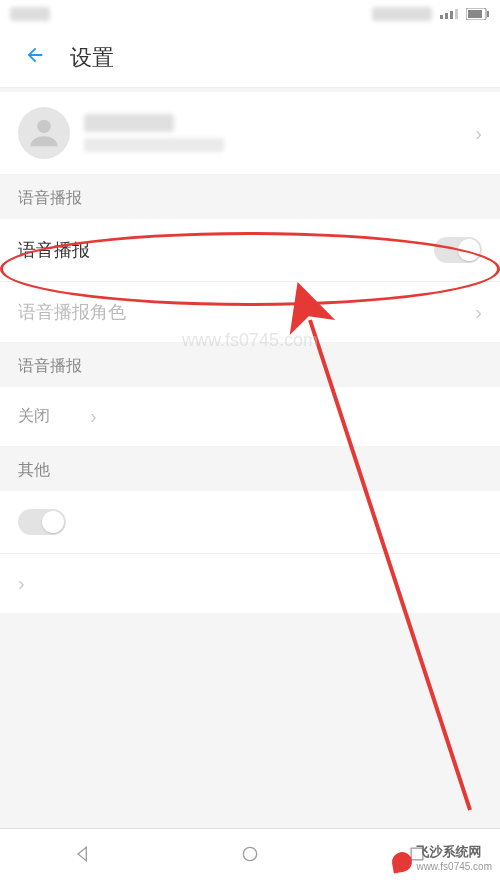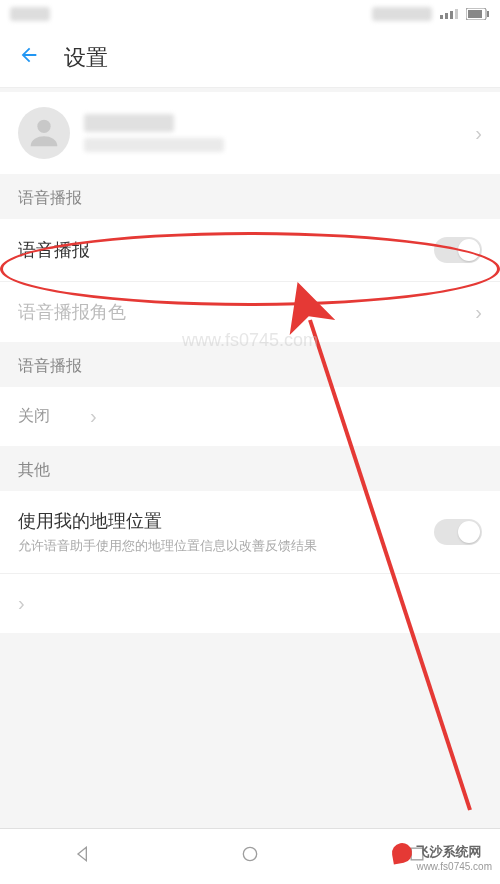--- a/index.html
+++ b/index.html
@@ -19,21 +19,21 @@
       justify-content: space-between;
       padding: 0 10px;
       color: #888;
       font-size: 12px;
     }
     .header {
       background: #fff;
       height: 60px;
       display: flex;
       align-items: center;
-      padding: 0 18px;
+      padding: 0 24px;
       border-bottom: 1px solid #eee;
     }
     .back-arrow {
       color: #2196f3;
       font-size: 24px;
       margin-right: 24px;
       cursor: pointer;
     }
     .header-title {
       font-size: 22px;
@@ -159,21 +159,21 @@
       transform: translate(-50%, 0);
       color: rgba(200,200,200,0.45);
       font-size: 18px;
       pointer-events: none;
       white-space: nowrap;
     }
     .watermark-bottom {
       position: absolute;
       right: 8px; bottom: 12px;
       display: flex;
-      align-items: flex-start;
+      align-items: flex-end;
       gap: 4px;
       font-size: 13px;
       color: #666;
     }
     .watermark-bottom .logo-swoosh {
       width: 20px; height: 20px;
       background: #e53935;
       border-radius: 50% 50% 50% 0;
       transform: rotate(-10deg);
     }
@@ -249,24 +249,20 @@
 <div class="list">
   <div class="row">
     <span class="row-value">关闭</span>
     <span class="chevron">›</span>
   </div>
 </div>
 
 <div class="section-header">其他</div>
 <div class="list">
   <div class="row">
-    <div class="row-main">
-      <div class="row-label">使用我的地理位置</div>
-      <div class="row-sub">允许语音助手使用您的地理位置信息以改善反馈结果</div>
-    </div>
     <div class="toggle"></div>
   </div>
   <div class="row">
     <span class="chevron">›</span>
   </div>
 </div>
 
 <div class="highlight-ellipse"></div>
 
 <svg class="arrow-annotation" width="500" height="884">

